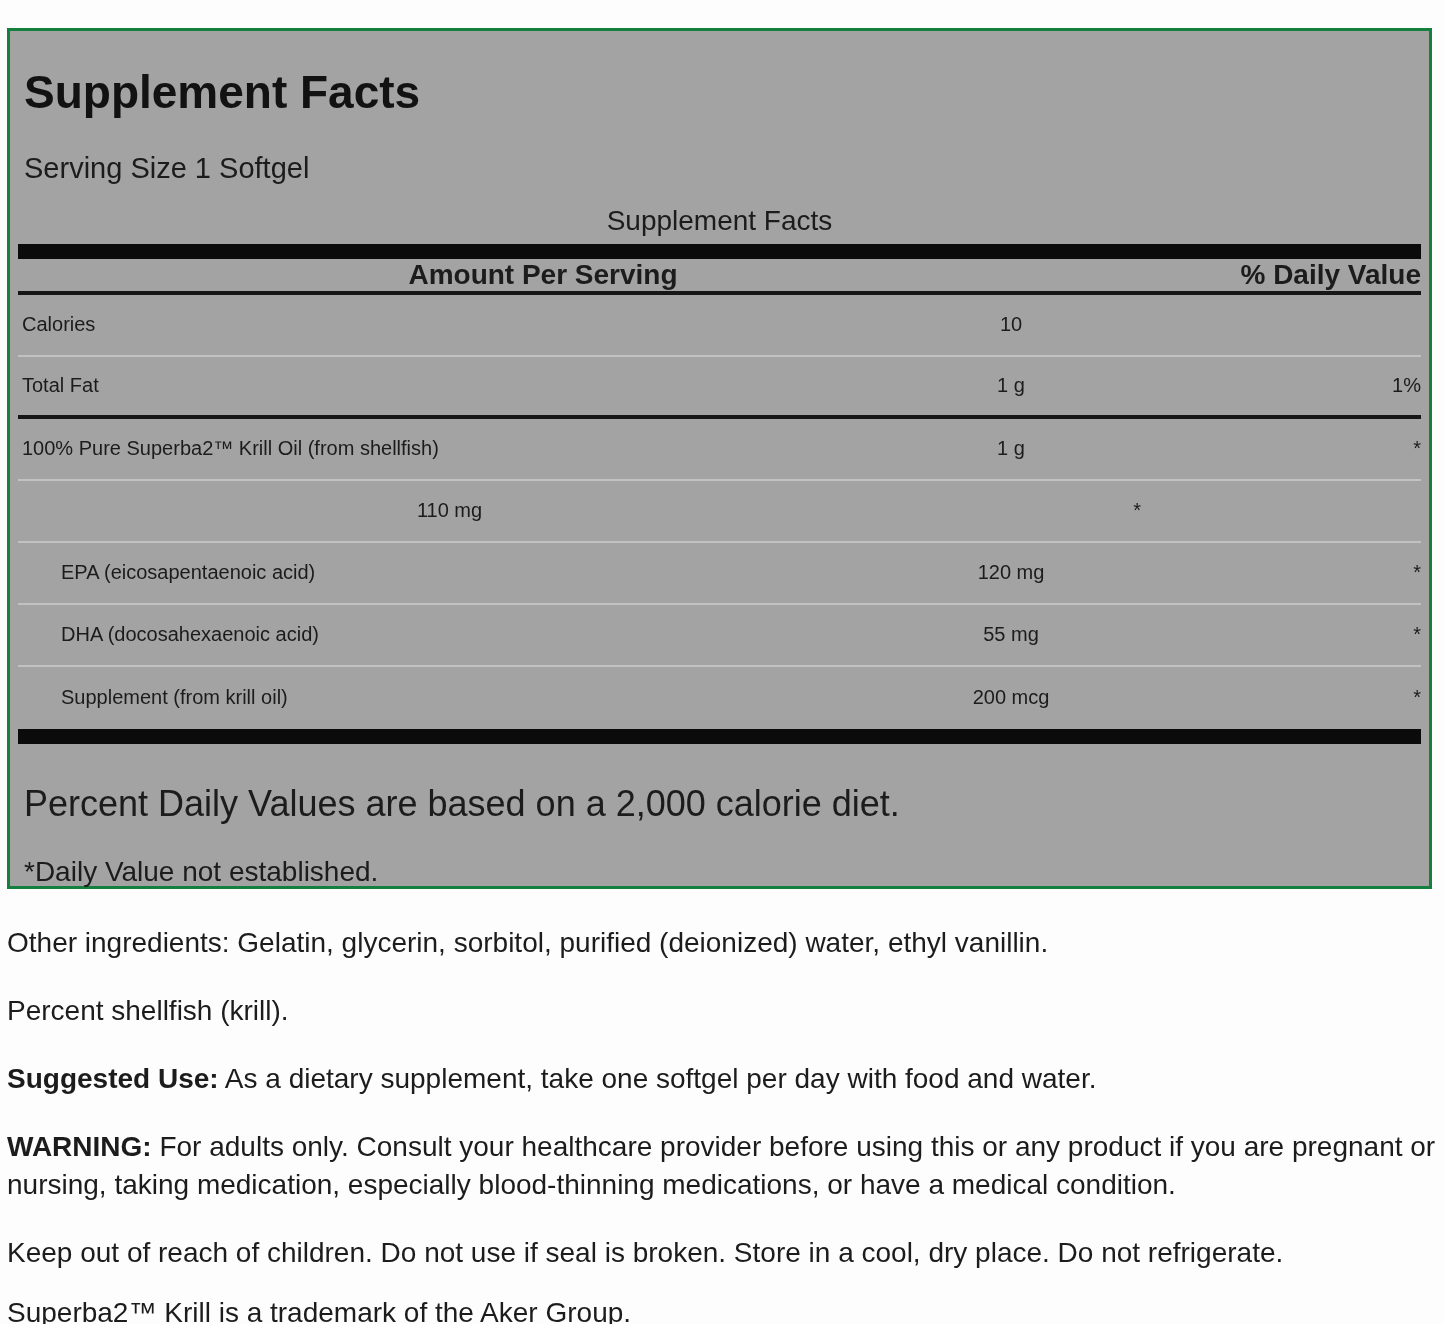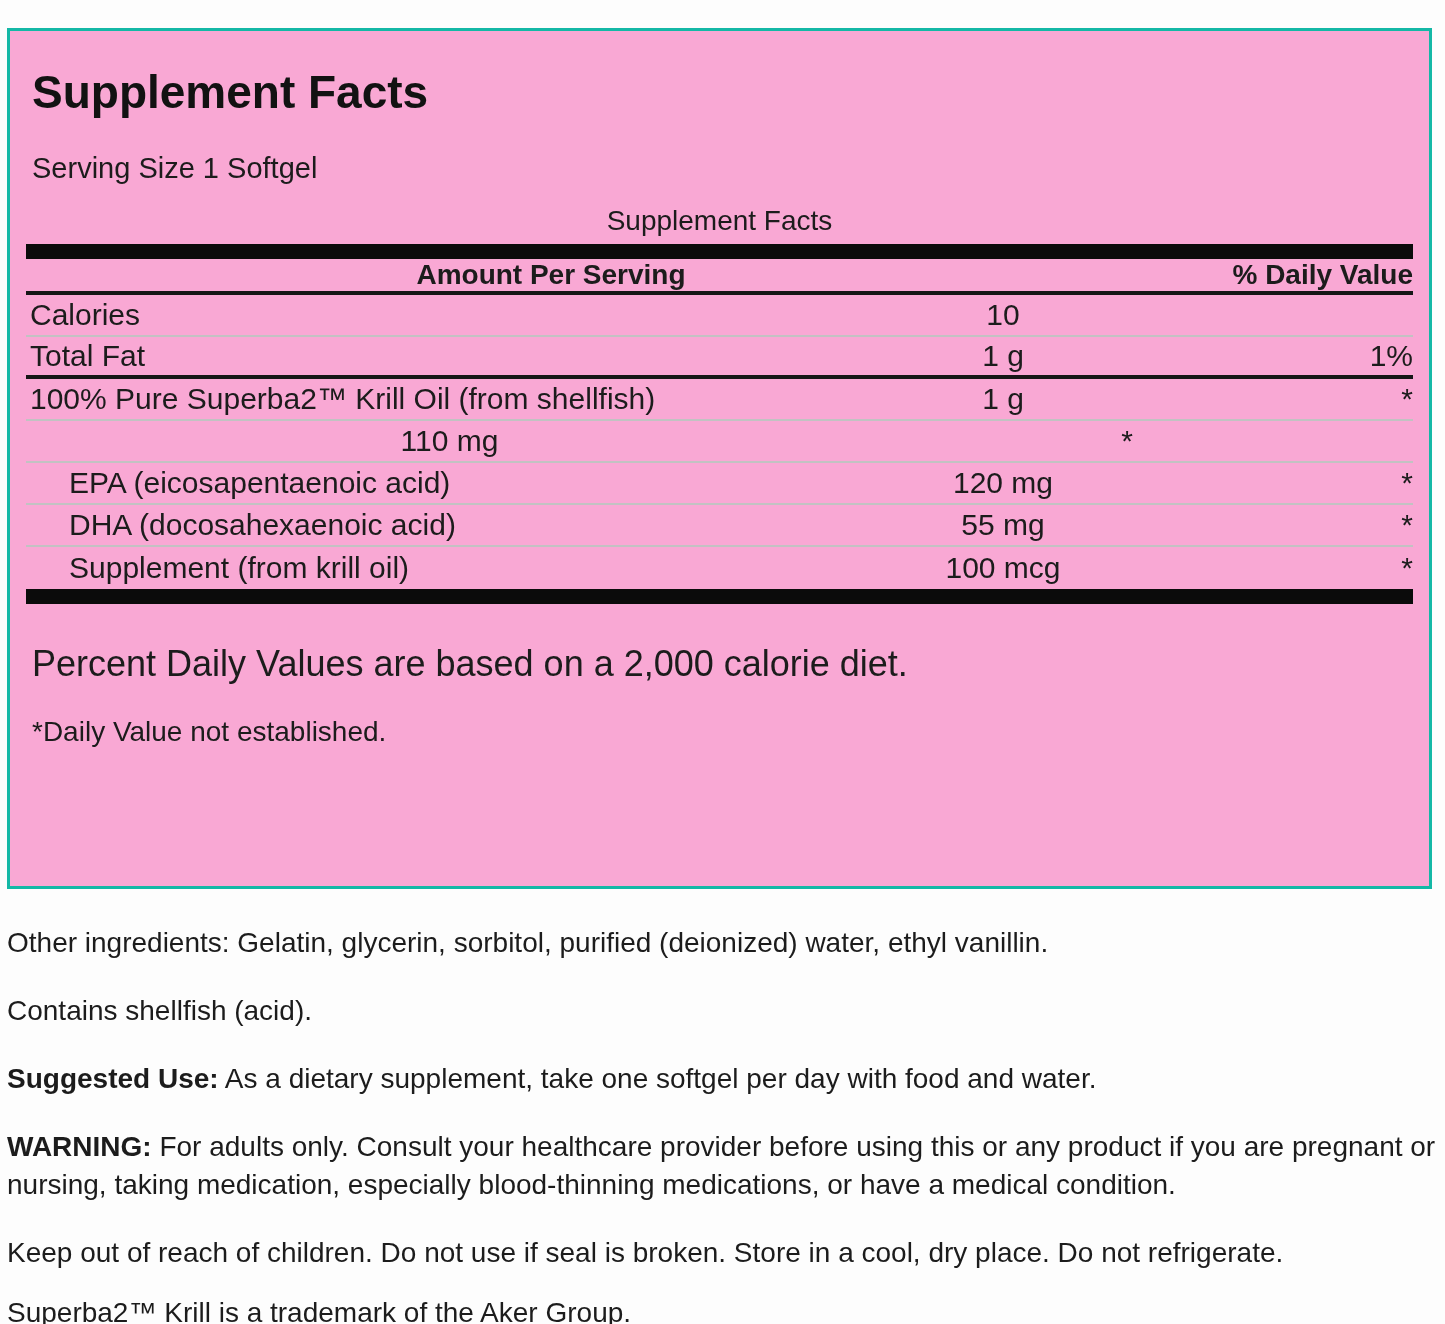--- a/index.html
+++ b/index.html
@@ -11,23 +11,23 @@
     overflow: hidden;
     position: relative;
   }
   .page { position: relative; width: 1445px; height: 1324px; }
 
   
   .facts-box {
     position: absolute;
     left: 7px; top: 28px;
     width: 1425px; height: 861px;
-    border: 3px solid #14b8a6;
-    background: #f9a8d4;
-    padding: 0 16px;
+    border: 3px solid #15803d;
+    background: #a3a3a3;
+    padding: 0 8px;
   }
   .facts-title {
     margin: 35px 0 0 6px;
     font-size: 46px;
     font-weight: bold;
     line-height: 1.15;
     color: #121212;
   }
   .serving-size {
     margin: 33px 0 0 6px;
@@ -56,22 +56,22 @@
     font-weight: bold;
     font-size: 28px;
   }
   .th-amount { text-align: center; }
   .th-dv { text-align: right; }
 
   .t-row {
     display: grid;
     grid-template-columns: 1fr 260px 280px;
     align-items: center;
-    height: 42px;
-    font-size: 30px;
+    height: 62px;
+    font-size: 20px;
   }
   .t-row .c-name { padding-left: 4px; }
   .t-row.indent .c-name { padding-left: 43px; }
   .t-row .c-amount { text-align: center; }
   .t-row .c-dv { text-align: right; }
   .sep-thin { border-bottom: 2px solid #c2c2c2; }
   .sep-dark { border-bottom: 4px solid #161616; }
   .sep-none { border-bottom: none; }
 
   .footnote-1 { margin: 39px 0 0 6px; font-size: 36px; }
@@ -138,35 +138,35 @@
   </div>
 
   <div class="t-row sep-thin indent">
     <div class="c-name">DHA (docosahexaenoic acid)</div>
     <div class="c-amount">55 mg</div>
     <div class="c-dv">*</div>
   </div>
 
   <div class="t-row sep-none indent">
     <div class="c-name">Supplement (from krill oil)</div>
-    <div class="c-amount">100 mcg</div>
+    <div class="c-amount">200 mcg</div>
     <div class="c-dv">*</div>
   </div>
 </div>
 
     <div class="thick-bar bar-bottom"></div>
 
     <div class="footnote-1">Percent Daily Values are based on a 2,000 calorie diet.</div>
     <div class="footnote-2">*Daily Value not established.</div>
   </div>
 
   <div class="notes">
   <p class="note"><span class="note-bold"></span><span class="note-text">Other ingredients: Gelatin, glycerin, sorbitol, purified (deionized) water, ethyl vanillin.</span></p>
 
-  <p class="note"><span class="note-bold"></span><span class="note-text">Contains shellfish (acid).</span></p>
+  <p class="note"><span class="note-bold"></span><span class="note-text">Percent shellfish (krill).</span></p>
 
   <p class="note"><span class="note-bold">Suggested Use:</span><span class="note-text"> As a dietary supplement, take one softgel per day with food and water.</span></p>
 
   <p class="note"><span class="note-bold">WARNING:</span><span class="note-text"> For adults only. Consult your healthcare provider before using this or any product if you are pregnant or nursing, taking medication, especially blood-thinning medications, or have a medical condition.</span></p>
 
   <p class="note"><span class="note-bold"></span><span class="note-text">Keep out of reach of children. Do not use if seal is broken. Store in a cool, dry place. Do not refrigerate.</span></p>
 
   <p class="note"><span class="note-bold"></span><span class="note-text">Superba2™ Krill is a trademark of the Aker Group.</span></p>
 </div>
 

